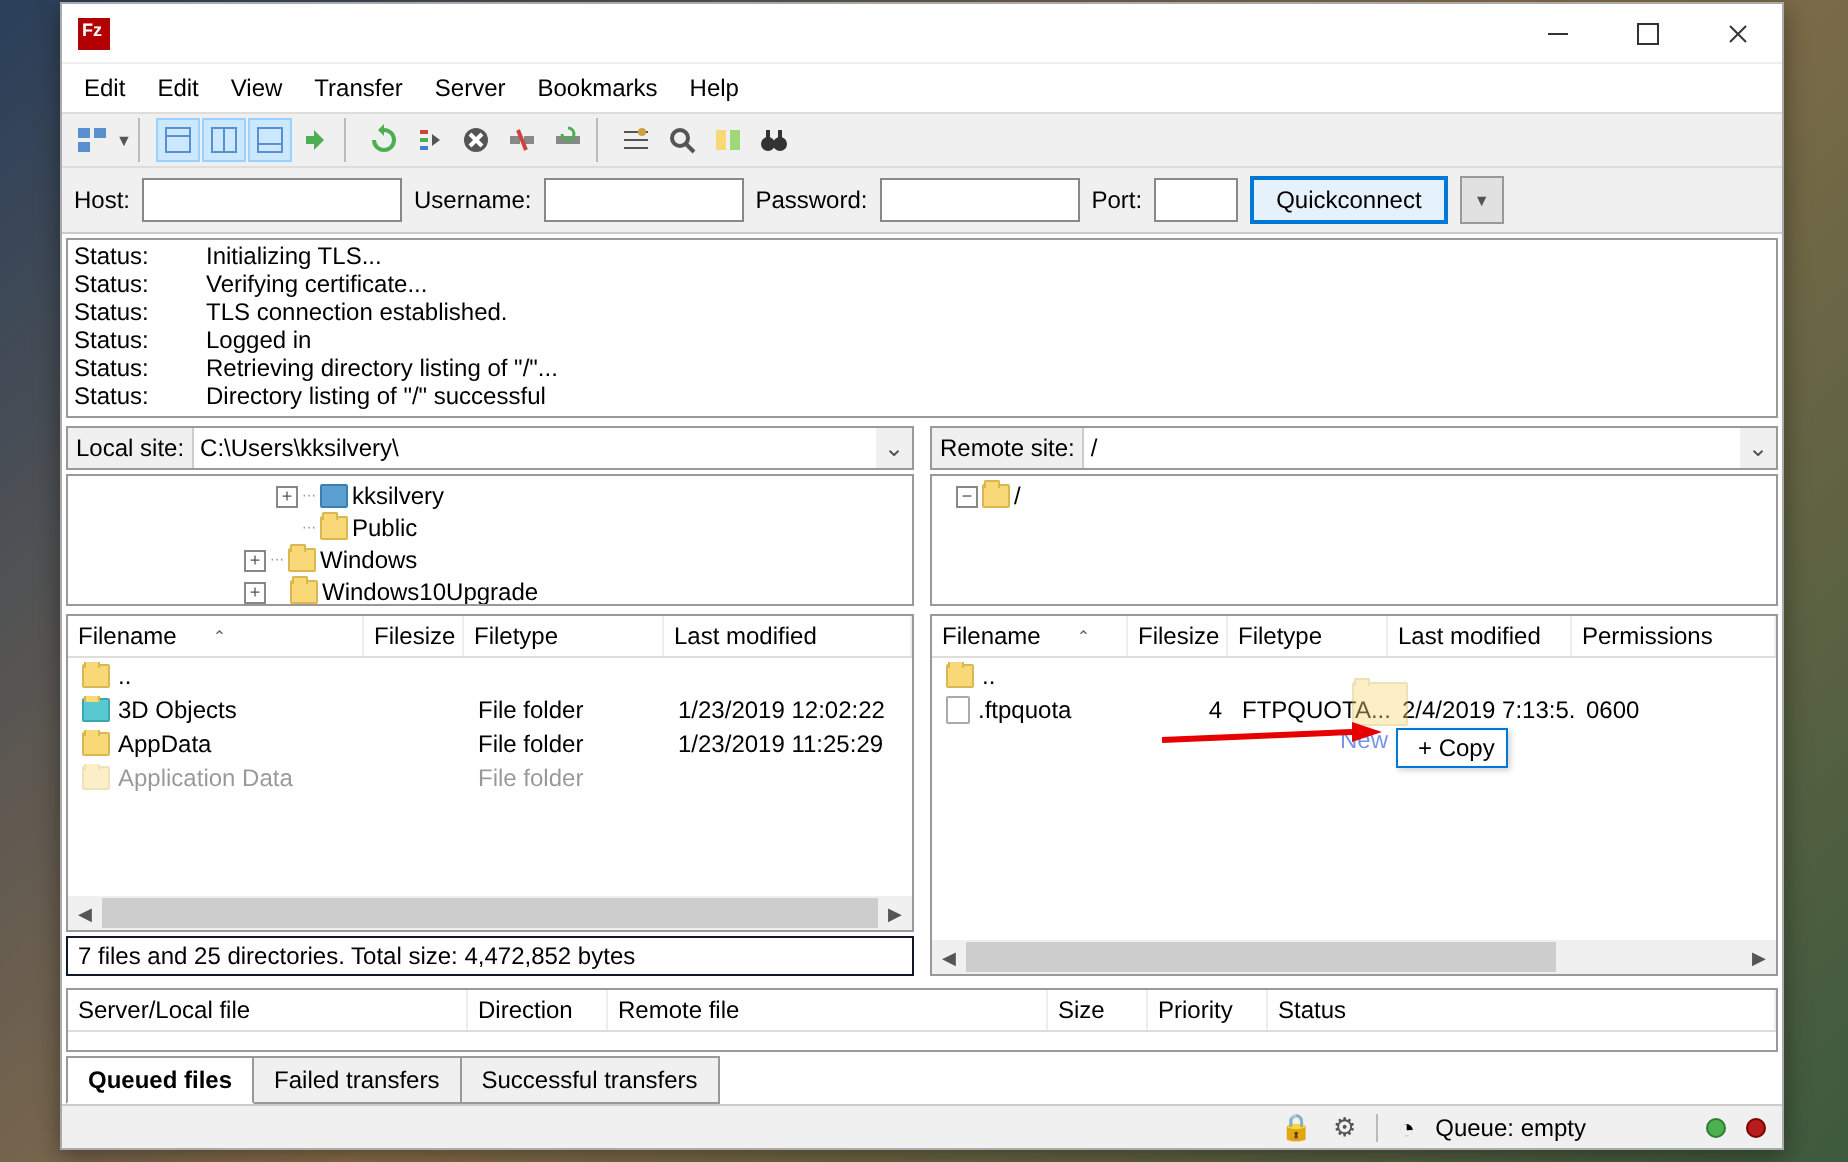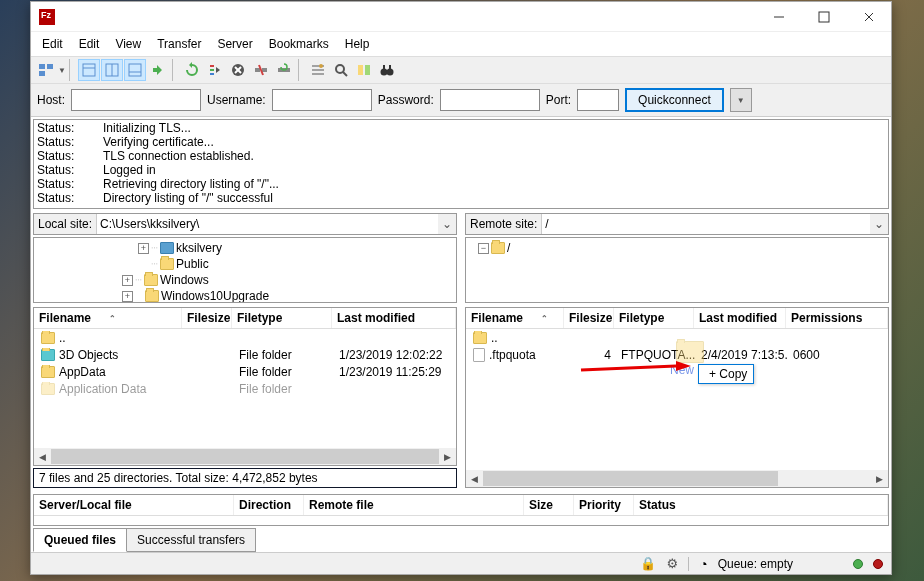--- a/index.html
+++ b/index.html
@@ -36,21 +36,21 @@
 .tree .exp { width:11px; height:11px; border:1px solid #888; font-size:9px; line-height:9px; text-align:center; color:#555; cursor:pointer; }
 .tree .dots { color:#999; font-size:7px; letter-spacing:0px; }
 .ficon { width:14px; height:12px; background:#f9d877; border:1px solid #d9b850; border-radius:1px; display:inline-block; position:relative; }
 .ficon::before { content:""; position:absolute; top:-3px; left:0; width:6px; height:3px; background:#f9d877; border:1px solid #d9b850; border-bottom:none; border-radius:1px 1px 0 0; }
 .ficon.user { background:#5aa0d0; border-color:#3a80b0; }
 .ficon.user::before { display:none; }
 .ficon.file { background:#fff; border:1px solid #aaa; width:12px; height:14px; }
 .ficon.file::before { display:none; }
 .list { border:1px solid #999; margin:2px; flex:1; display:flex; flex-direction:column; min-height:0; background:#fff; position:relative; }
 .list-head { display:flex; background:#fff; border-bottom:1px solid #ddd; }
-.list-head .col { padding:3px 5px; border-right:1px solid #eee; font-size:12px; display:flex; align-items:center; gap:18px; white-space:nowrap; overflow:hidden;font-weight:bold; }
+.list-head .col { padding:3px 5px; border-right:1px solid #eee; font-size:12px; display:flex; align-items:center; gap:18px; white-space:nowrap; overflow:hidden; }
 .sort-caret { font-size:8px; color:#666; }
 .list-body { flex:1; overflow:auto; }
 .list-row { display:flex; align-items:center; height:17px; padding:0 2px; font-size:12px; }
 .list-row .cell { padding:0 5px; white-space:nowrap; overflow:hidden; }
 .list-scroll { height:17px; background:#f0f0f0; display:flex; align-items:center; }
 .scroll-thumb { background:#cdcdcd; height:15px; }
 .scroll-arrow { width:17px; height:17px; background:#f0f0f0; display:flex; align-items:center; justify-content:center; color:#555; cursor:pointer; font-size:9px; }
 .statline { border:1px solid #0f172a; margin:0 2px 2px; padding:2px 5px; font-size:12px; background:#fff; }
 .queuepane { border:1px solid #999; margin:2px; height:32px; background:#fff; display:flex; flex-direction:column; }
 .queuepane .list-head .col { border-right:1px solid #eee; }
@@ -407,20 +407,21 @@
       <div class="col" style="width:220px">Remote file</div>
       <div class="col" style="width:50px">Size</div>
       <div class="col" style="width:60px">Priority</div>
       <div class="col" style="flex:1">Status</div>
     </div>
     <div class="qspace"></div>
   </div>
 
   <div class="tabs">
     <div class="tab active">Queued files</div>
+    <div class="tab">Failed transfers</div>
     <div class="tab">Successful transfers</div>
   </div>
 
   <div class="statusbar">
     <span class="lock-icon">🔒</span>
     <span class="gear-icon">⚙</span>
     <span style="border-left:1px solid #bbb;height:14px"></span>
     <span style="font-size:14px">◔</span>
     <span>Queue: empty</span>
     <span style="flex-basis:40px"></span>

